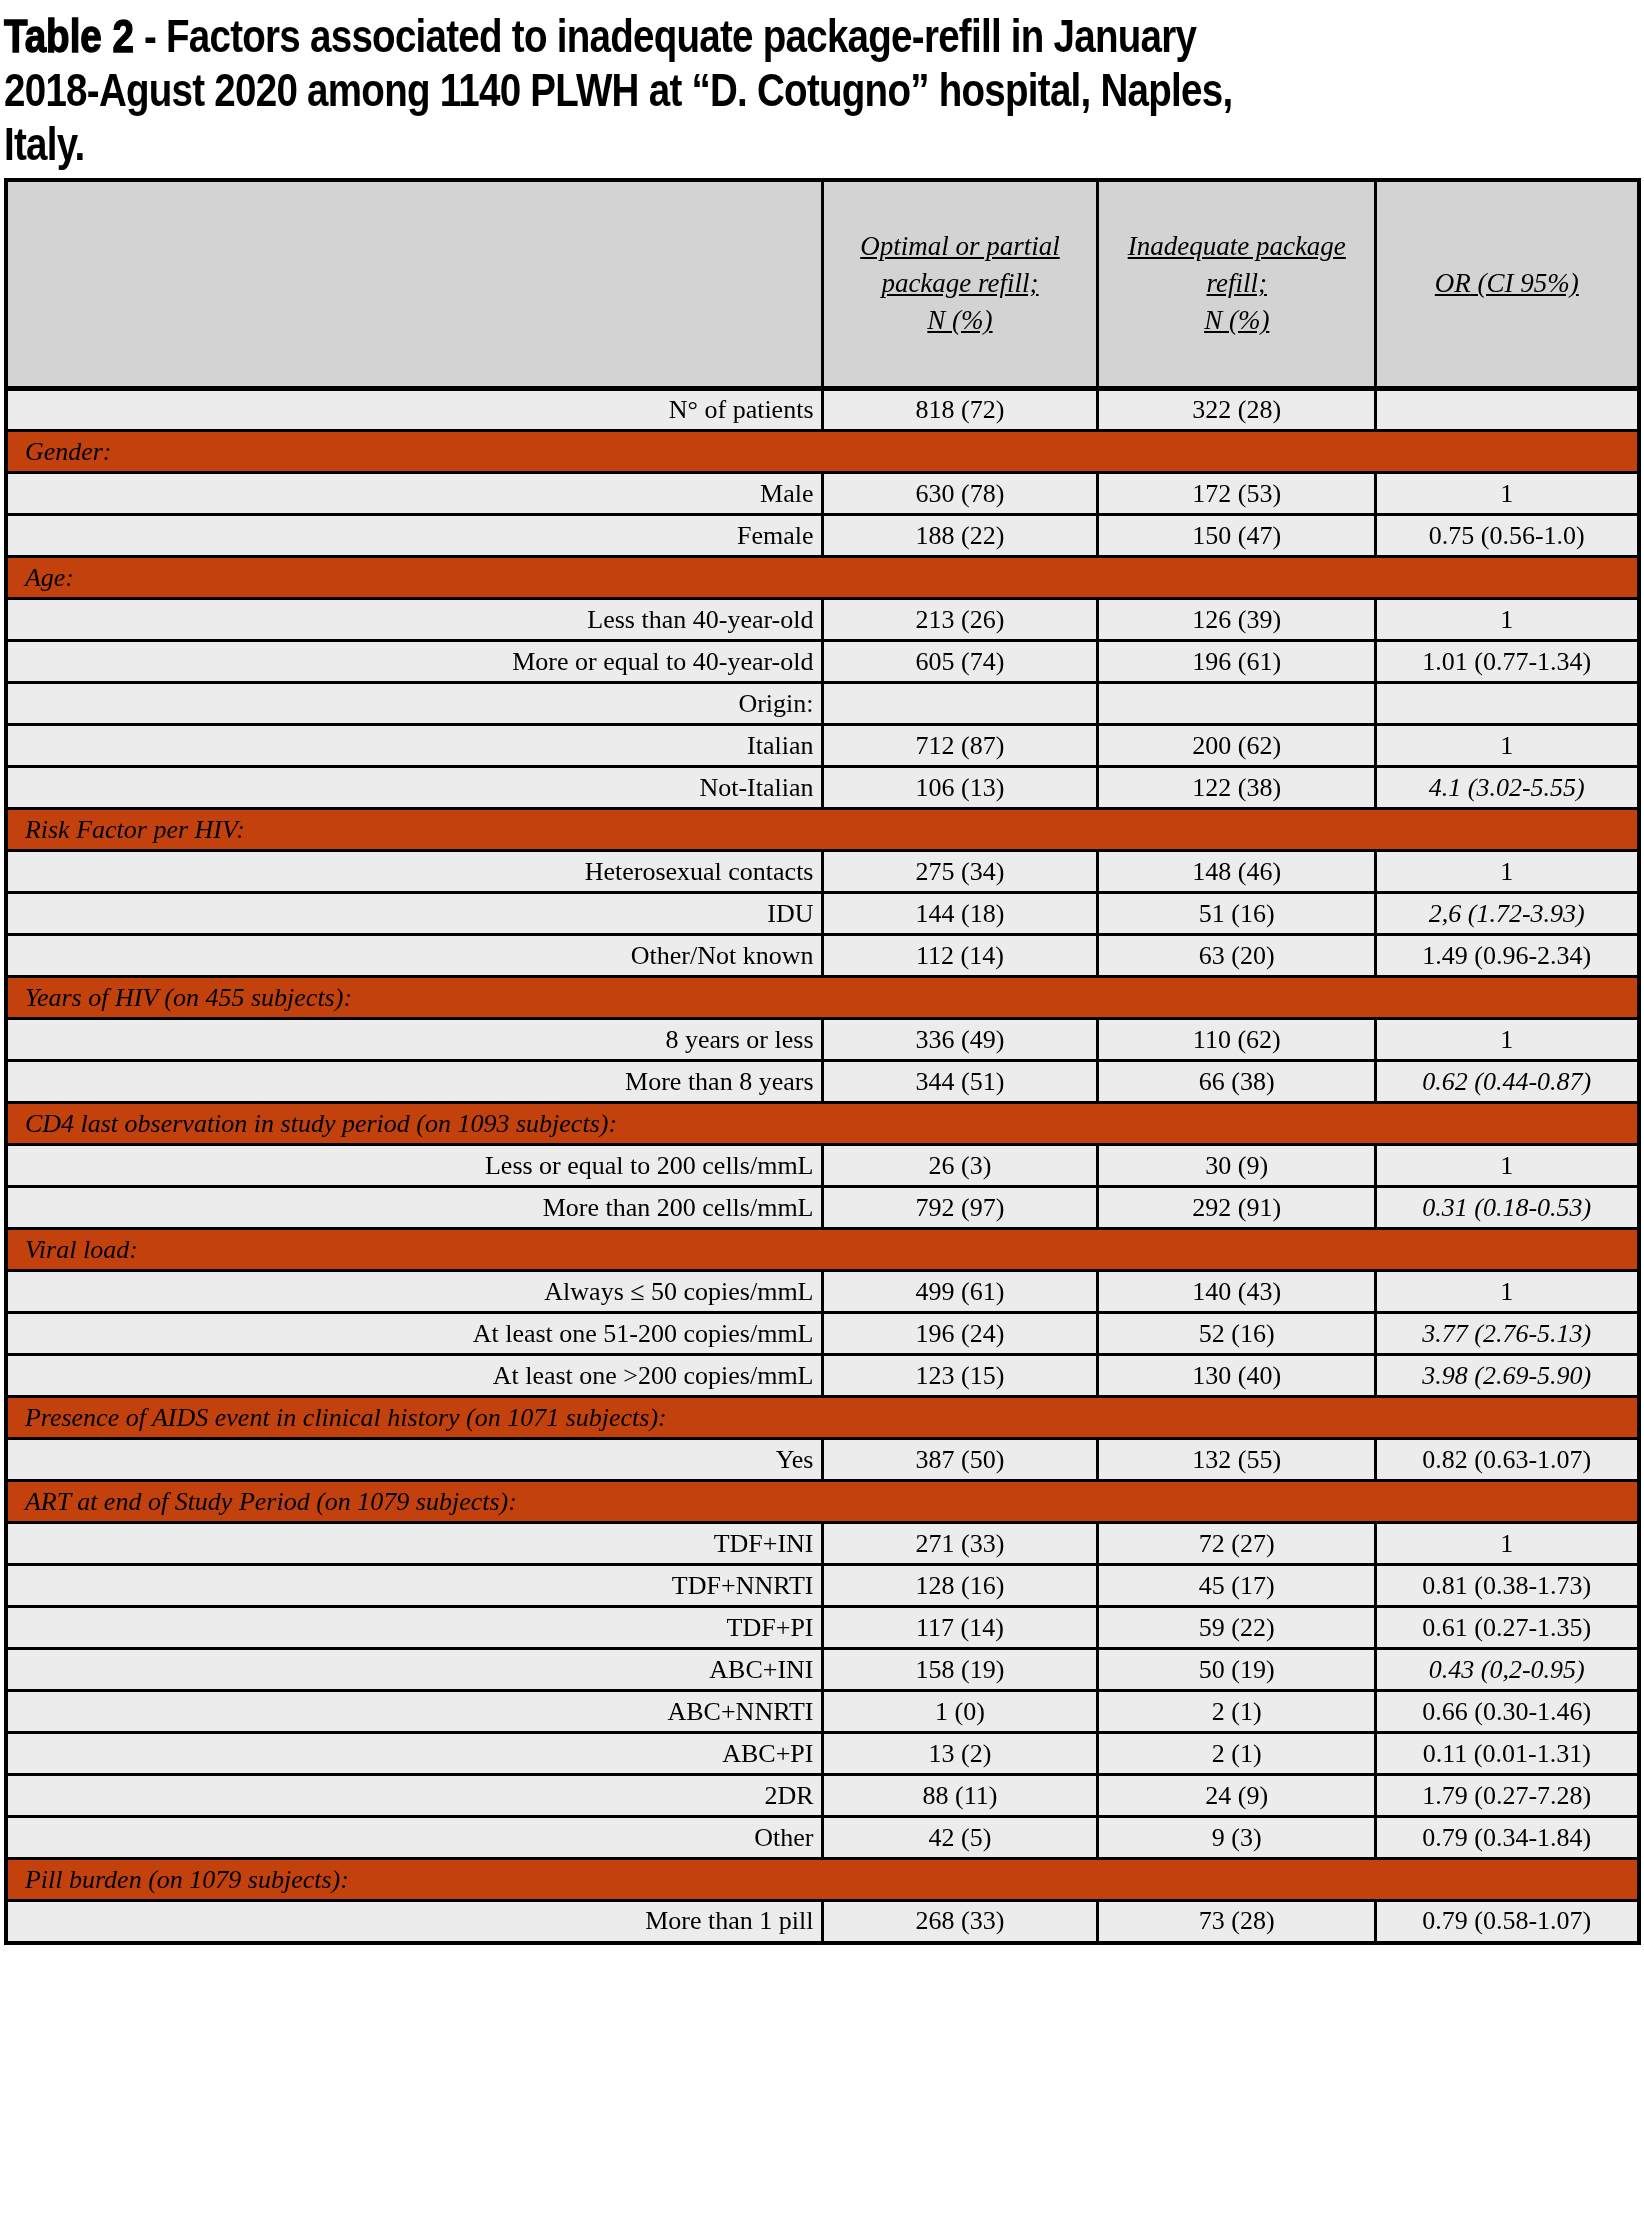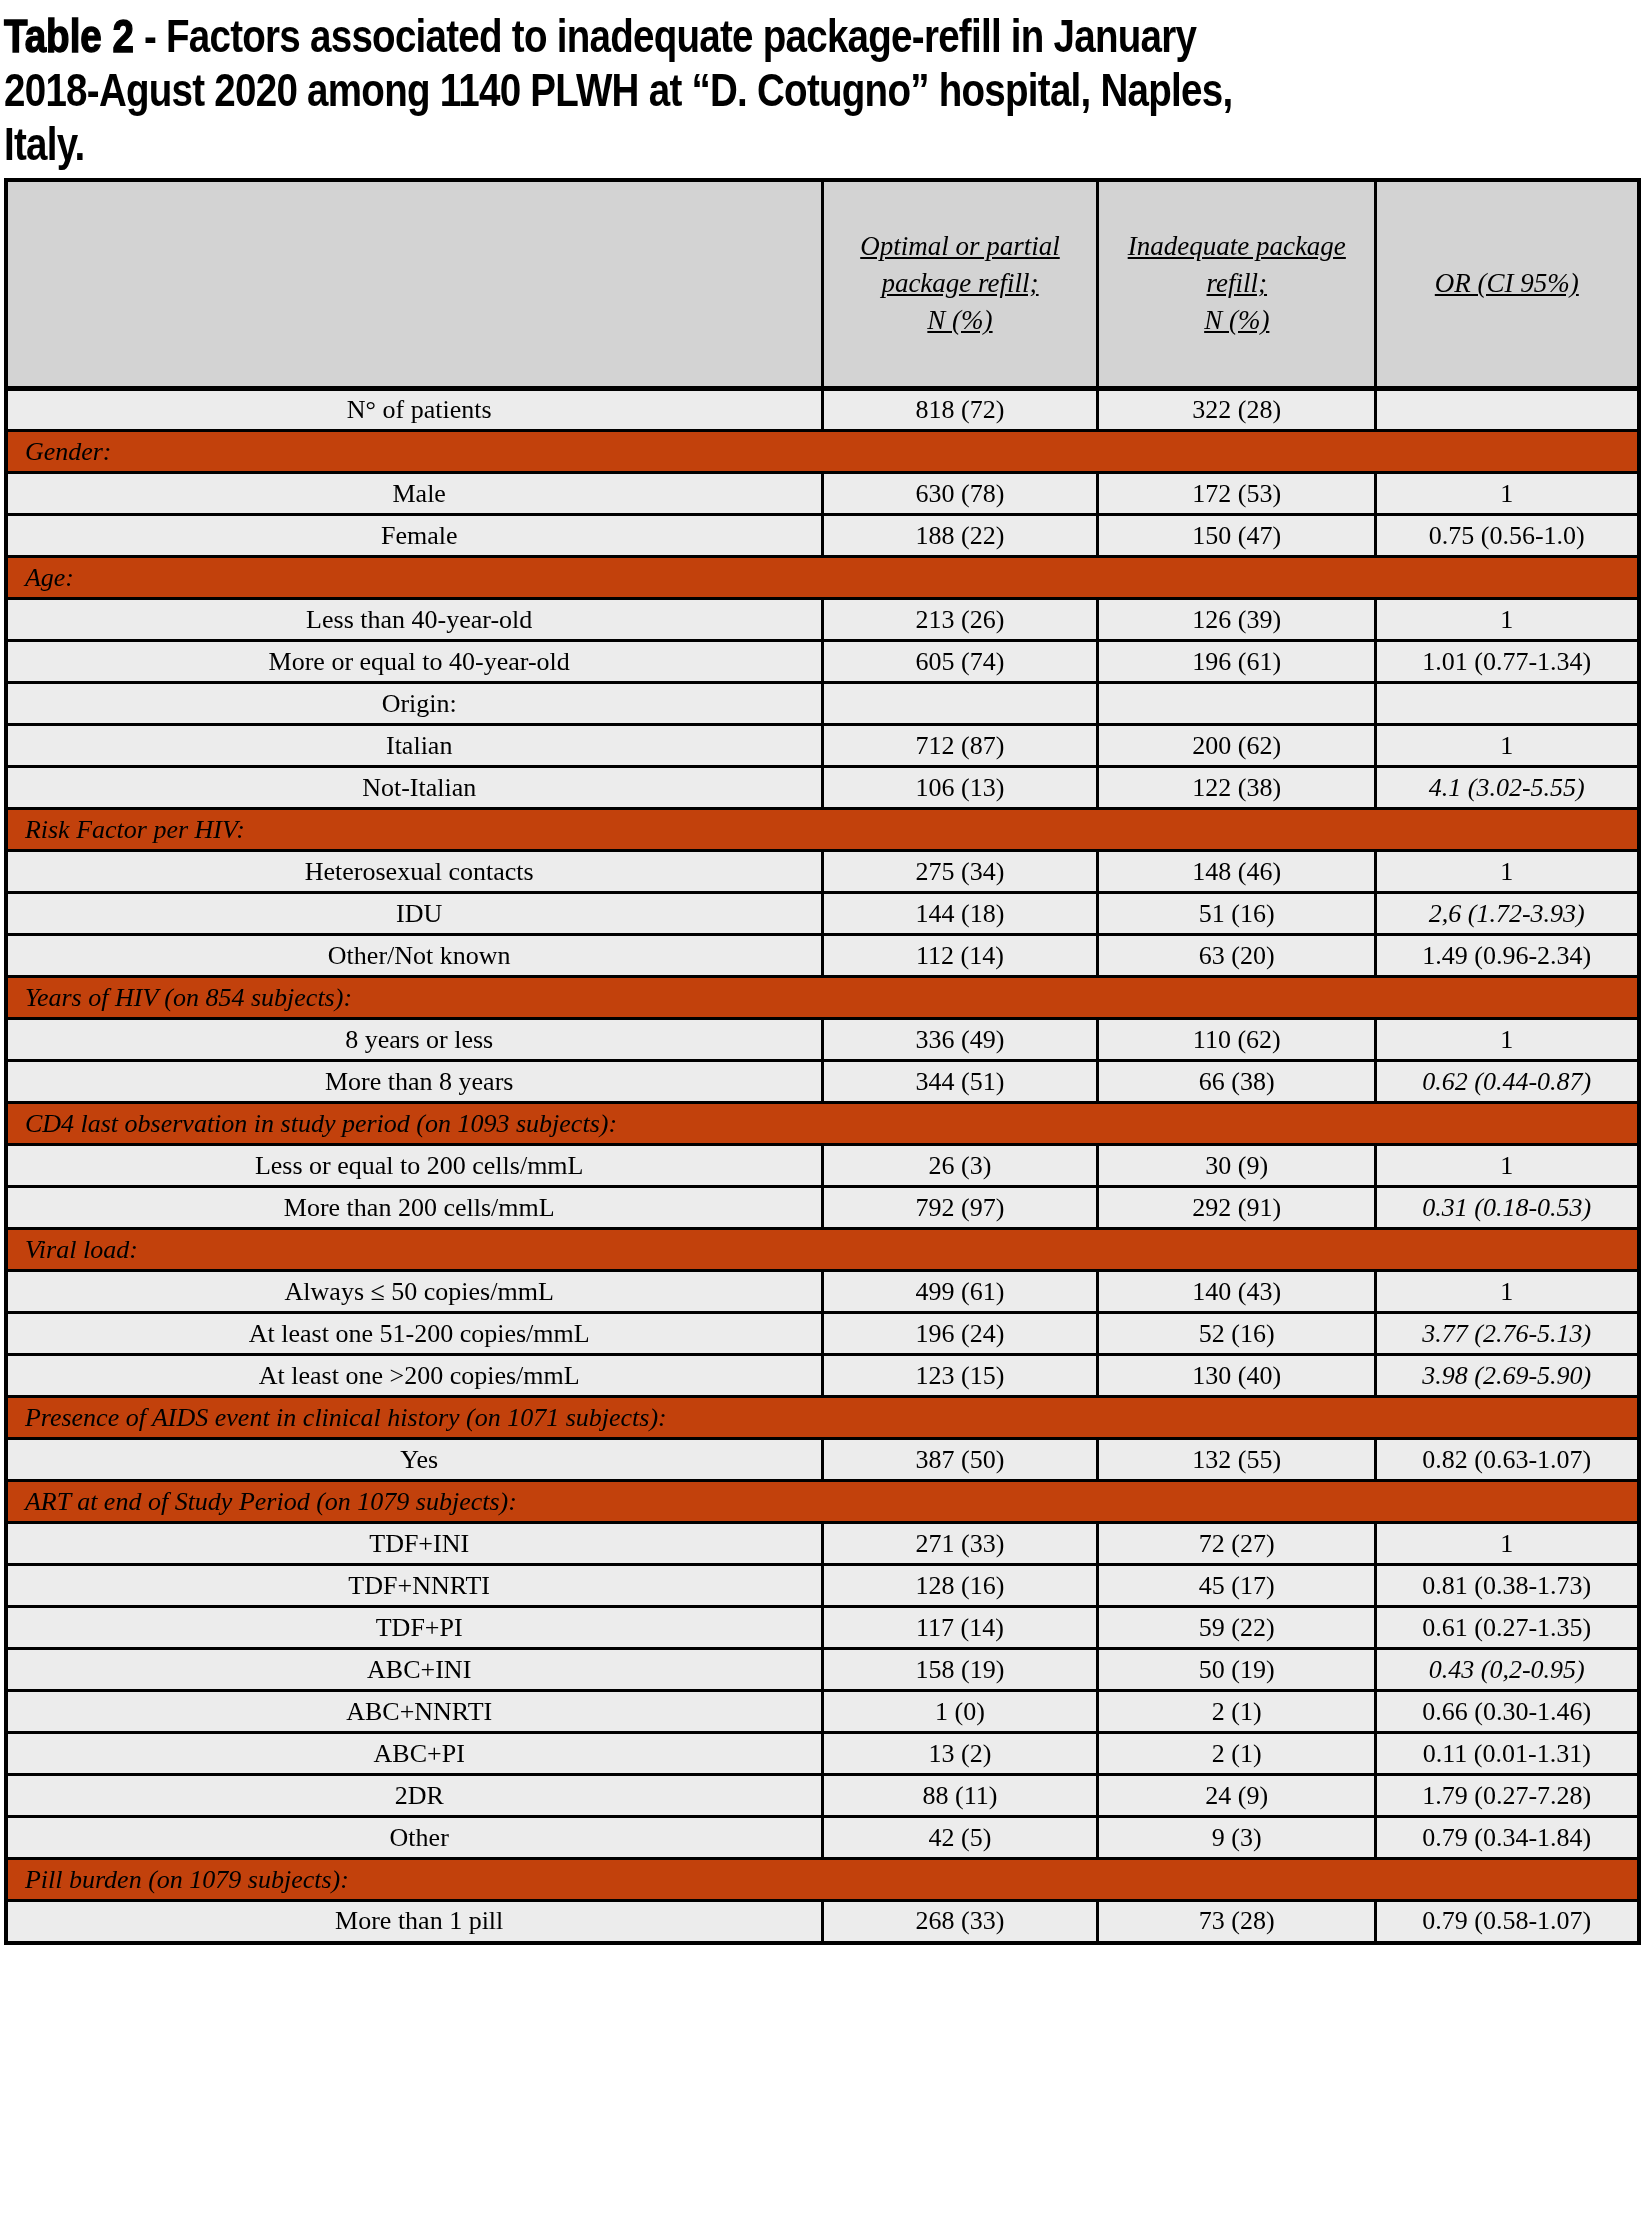--- a/index.html
+++ b/index.html
@@ -58,21 +58,21 @@
     padding: 0 12px;
     text-decoration: underline;
   }
   tbody td {
     height: 42px;
     background: #ececec;
     font-size: 26px;
     vertical-align: middle;
   }
   td.label-cell {
-    text-align: center;
+    text-align: right;
     padding-left: 17.4px;
     padding-right: 7px;
   }
   td.num-cell { text-align: center; padding: 0 5.2px; }
   td.or-italic { font-style: italic; }
   td.section-cell {
     background: #c2410c;
     font-style: italic;
     text-align: left;
     padding-left: 17.4px;
@@ -182,21 +182,21 @@
           <td class="num-cell">51 (16)</td>
           <td class="num-cell or-italic">2,6 (1.72-3.93)</td>
         </tr>
         <tr>
           <td class="label-cell">Other/Not known</td>
           <td class="num-cell">112 (14)</td>
           <td class="num-cell">63 (20)</td>
           <td class="num-cell">1.49 (0.96-2.34)</td>
         </tr>
         <tr>
-          <td colspan="4" class="section-cell">Years of HIV (on 854 subjects):</td>
+          <td colspan="4" class="section-cell">Years of HIV (on 455 subjects):</td>
         </tr>
         <tr>
           <td class="label-cell">8 years or less</td>
           <td class="num-cell">336 (49)</td>
           <td class="num-cell">110 (62)</td>
           <td class="num-cell">1</td>
         </tr>
         <tr>
           <td class="label-cell">More than 8 years</td>
           <td class="num-cell">344 (51)</td>

